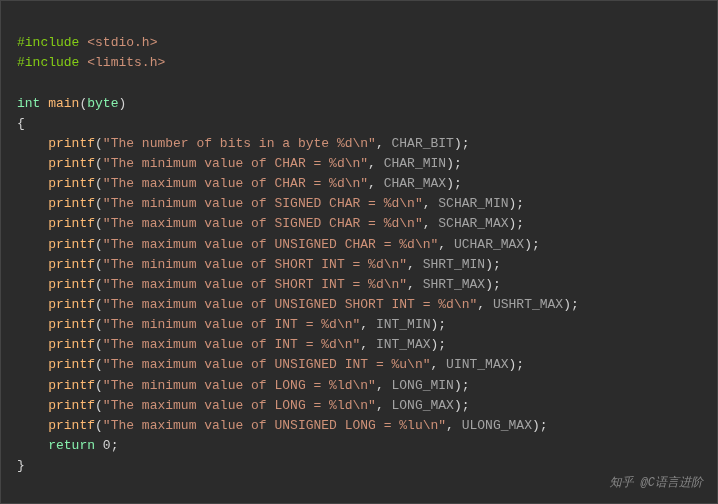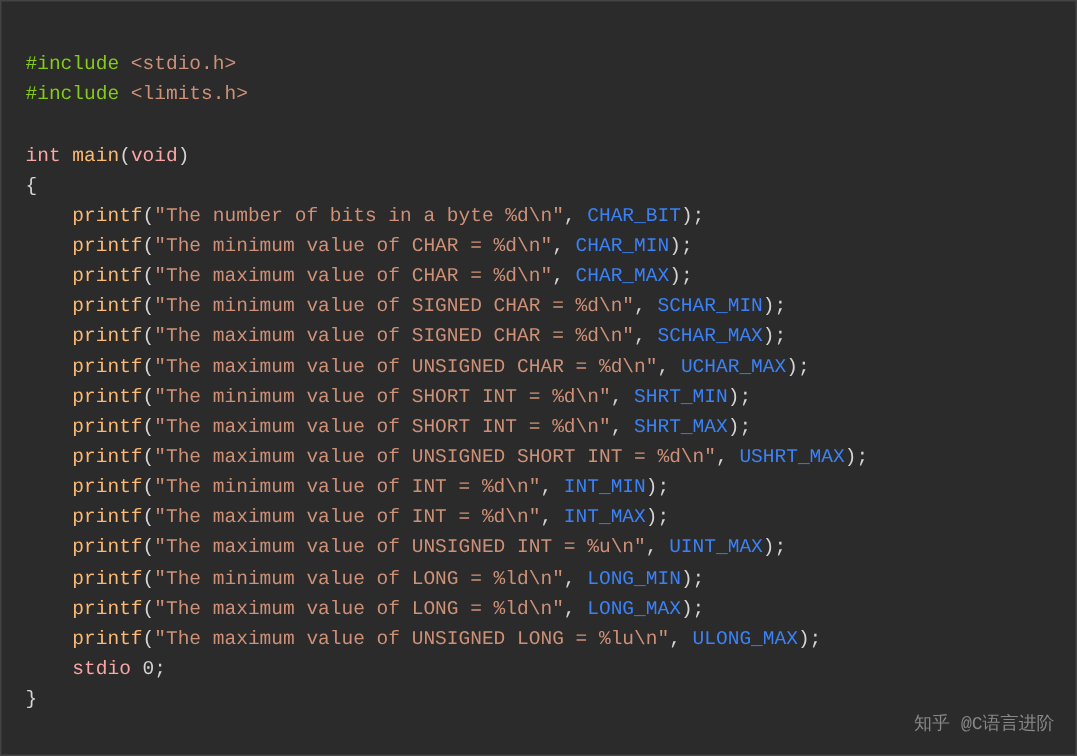--- a/index.html
+++ b/index.html
@@ -25,60 +25,61 @@
       position: relative;
       border: 1px solid #444;
     }
 
     .code-block {
       line-height: 1.55;
       white-space: pre;
       color: #d4d4d4;
     }
 
-    .kw { color: #fca5a5; }       
+    .kw { color: #86efac; }       
     .fn { color: #fdba74; }       
     .str { color: #ce9178; }      
-    .macro { color: #3b82f6; }    
+    .macro { color: #a3a3a3; }    
     .include-kw { color: #84cc16; } 
     .include-file { color: #ce9178; }
     .plain { color: #d4d4d4; }
 
     .watermark {
       position: absolute;
       bottom: 12px;
       right: 14px;
       color: #888;
       font-size: 12px;
       font-family: 'Courier New', Courier, monospace;
+      font-style: italic;
     }
   </style>
 </head>
 <body>
 
 <div class="code-container">
   <div class="code-block">
 <span class="include-kw">#include</span> <span class="include-file">&lt;stdio.h&gt;</span>
 <span class="include-kw">#include</span> <span class="include-file">&lt;limits.h&gt;</span>
 
-<span class="kw">int</span> <span class="fn">main</span><span class="plain">(</span><span class="kw">void</span><span class="plain">)</span>
+<span class="kw">int</span> <span class="fn">main</span><span class="plain">(</span><span class="kw">byte</span><span class="plain">)</span>
 <span class="plain">{</span>
     <span class="fn">printf</span><span class="plain">(</span><span class="str">"The number of bits in a byte %d\n"</span><span class="plain">, </span><span class="macro">CHAR_BIT</span><span class="plain">);</span>
     <span class="fn">printf</span><span class="plain">(</span><span class="str">"The minimum value of CHAR = %d\n"</span><span class="plain">, </span><span class="macro">CHAR_MIN</span><span class="plain">);</span>
     <span class="fn">printf</span><span class="plain">(</span><span class="str">"The maximum value of CHAR = %d\n"</span><span class="plain">, </span><span class="macro">CHAR_MAX</span><span class="plain">);</span>
     <span class="fn">printf</span><span class="plain">(</span><span class="str">"The minimum value of SIGNED CHAR = %d\n"</span><span class="plain">, </span><span class="macro">SCHAR_MIN</span><span class="plain">);</span>
     <span class="fn">printf</span><span class="plain">(</span><span class="str">"The maximum value of SIGNED CHAR = %d\n"</span><span class="plain">, </span><span class="macro">SCHAR_MAX</span><span class="plain">);</span>
     <span class="fn">printf</span><span class="plain">(</span><span class="str">"The maximum value of UNSIGNED CHAR = %d\n"</span><span class="plain">, </span><span class="macro">UCHAR_MAX</span><span class="plain">);</span>
     <span class="fn">printf</span><span class="plain">(</span><span class="str">"The minimum value of SHORT INT = %d\n"</span><span class="plain">, </span><span class="macro">SHRT_MIN</span><span class="plain">);</span>
     <span class="fn">printf</span><span class="plain">(</span><span class="str">"The maximum value of SHORT INT = %d\n"</span><span class="plain">, </span><span class="macro">SHRT_MAX</span><span class="plain">);</span>
     <span class="fn">printf</span><span class="plain">(</span><span class="str">"The maximum value of UNSIGNED SHORT INT = %d\n"</span><span class="plain">, </span><span class="macro">USHRT_MAX</span><span class="plain">);</span>
     <span class="fn">printf</span><span class="plain">(</span><span class="str">"The minimum value of INT = %d\n"</span><span class="plain">, </span><span class="macro">INT_MIN</span><span class="plain">);</span>
     <span class="fn">printf</span><span class="plain">(</span><span class="str">"The maximum value of INT = %d\n"</span><span class="plain">, </span><span class="macro">INT_MAX</span><span class="plain">);</span>
     <span class="fn">printf</span><span class="plain">(</span><span class="str">"The maximum value of UNSIGNED INT = %u\n"</span><span class="plain">, </span><span class="macro">UINT_MAX</span><span class="plain">);</span>
     <span class="fn">printf</span><span class="plain">(</span><span class="str">"The minimum value of LONG = %ld\n"</span><span class="plain">, </span><span class="macro">LONG_MIN</span><span class="plain">);</span>
     <span class="fn">printf</span><span class="plain">(</span><span class="str">"The maximum value of LONG = %ld\n"</span><span class="plain">, </span><span class="macro">LONG_MAX</span><span class="plain">);</span>
     <span class="fn">printf</span><span class="plain">(</span><span class="str">"The maximum value of UNSIGNED LONG = %lu\n"</span><span class="plain">, </span><span class="macro">ULONG_MAX</span><span class="plain">);</span>
-    <span class="kw">stdio</span> <span class="plain">0;</span>
+    <span class="kw">return</span> <span class="plain">0;</span>
 <span class="plain">}</span>
   </div>
 
   <div class="watermark">知乎 @C语言进阶</div>
 </div>
 
 </body></html>

